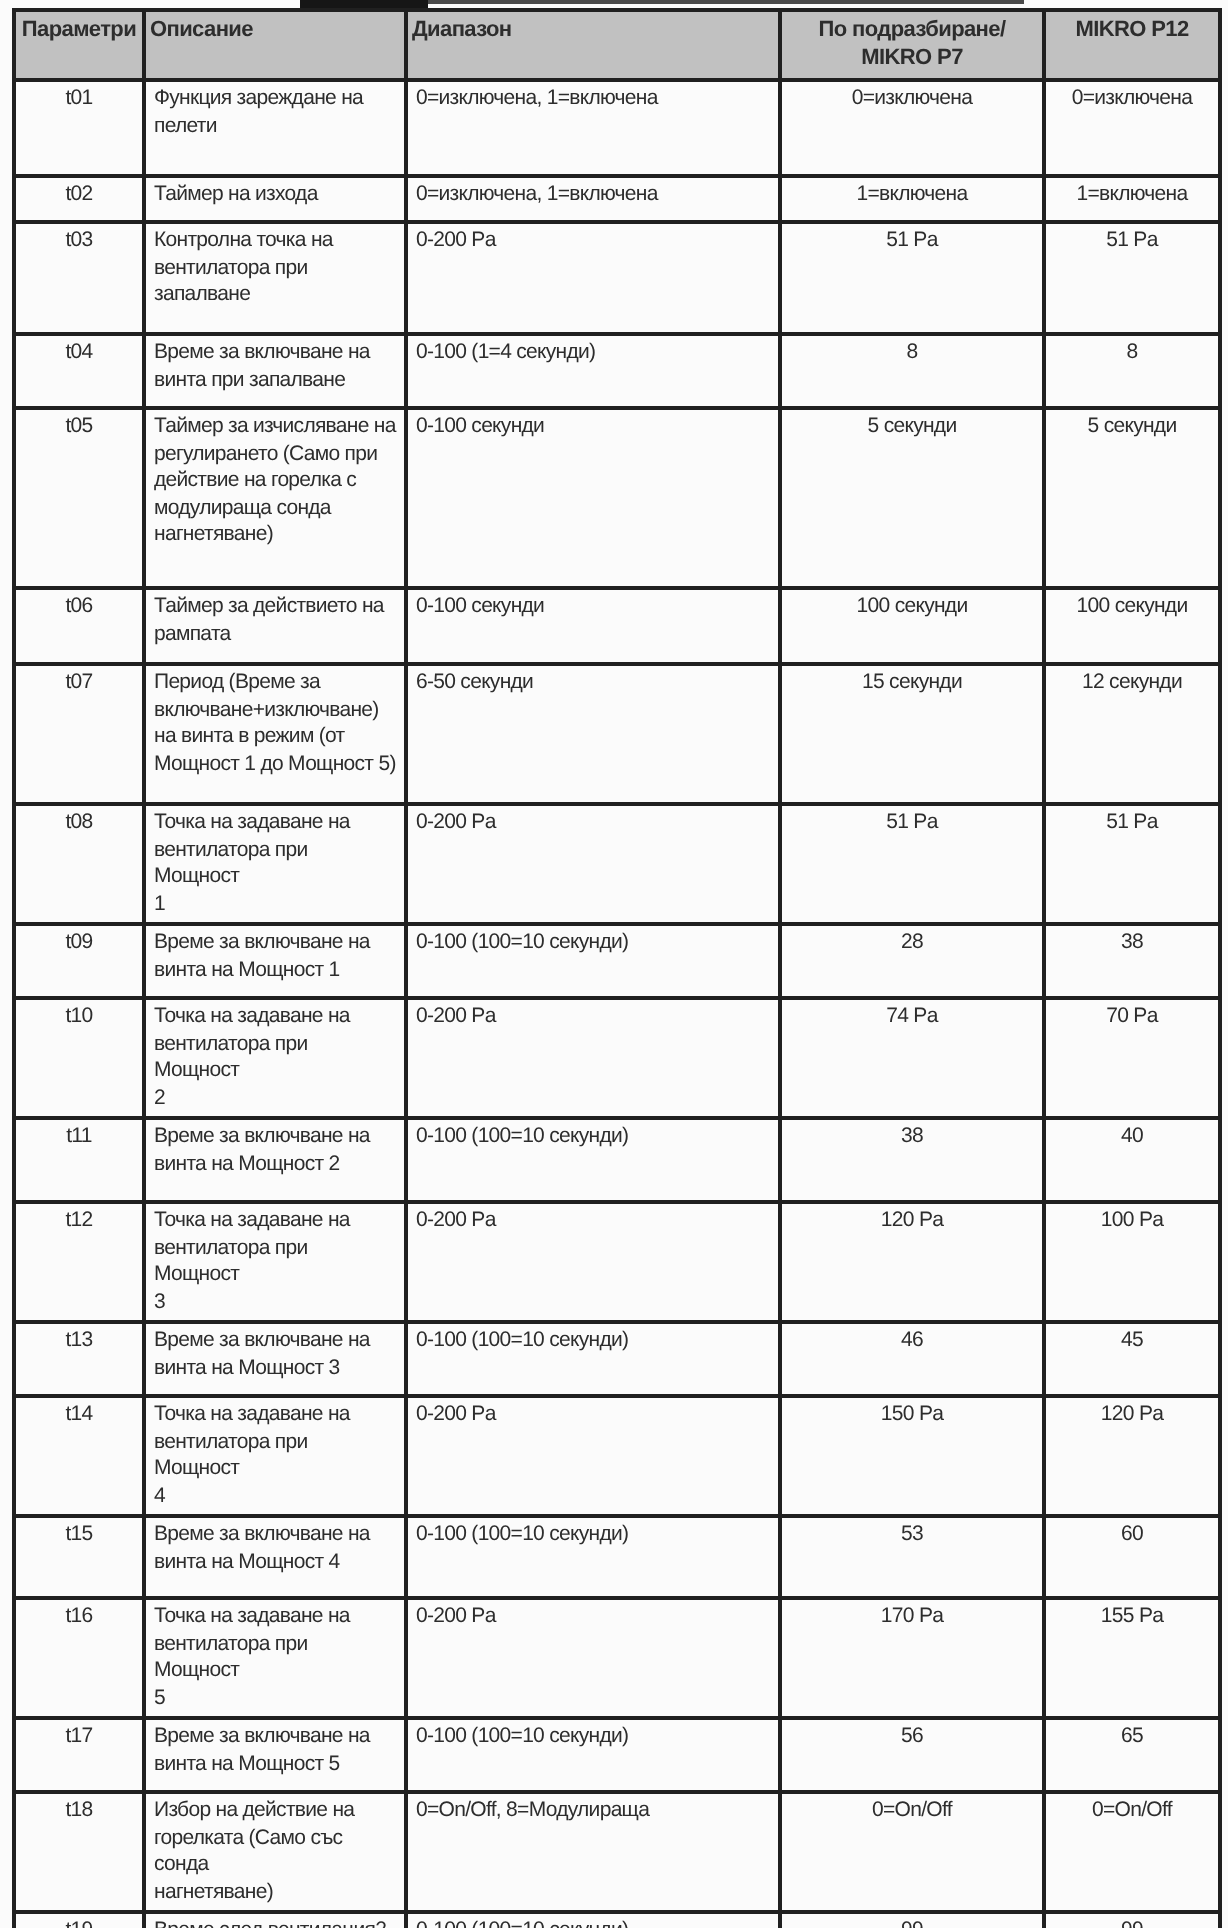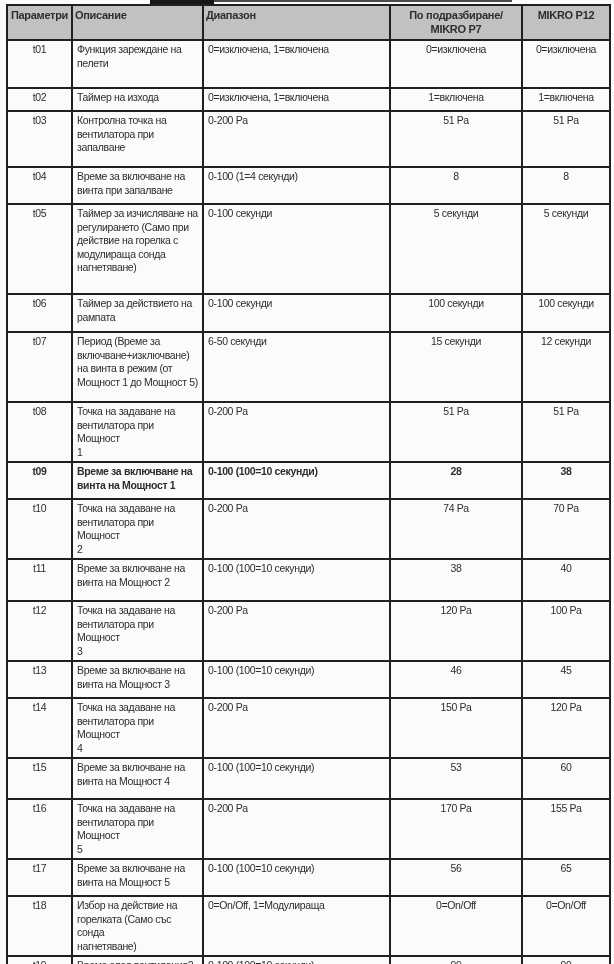--- a/index.html
+++ b/index.html
@@ -58,21 +58,21 @@
 
   
   tbody tr:nth-child(1)  { height: 48px; }
   tbody tr:nth-child(2)  { height: 23px; }
   tbody tr:nth-child(3)  { height: 56px; }
   tbody tr:nth-child(4)  { height: 37px; }
   tbody tr:nth-child(5)  { height: 90px; }
   tbody tr:nth-child(6)  { height: 38px; }
   tbody tr:nth-child(7)  { height: 70px; border-radius: 22px; }
   tbody tr:nth-child(8)  { height: 52px; }
-  tbody tr:nth-child(9)  { height: 37px; font-weight: bold; }
+  tbody tr:nth-child(9)  { height: 37px; }
   tbody tr:nth-child(10) { height: 52px; }
   tbody tr:nth-child(11) { height: 42px; }
   tbody tr:nth-child(12) { height: 55px; }
   tbody tr:nth-child(13) { height: 37px; }
   tbody tr:nth-child(14) { height: 53px; }
   tbody tr:nth-child(15) { height: 41px; padding-left: 40px; }
   tbody tr:nth-child(16) { height: 55px; }
   tbody tr:nth-child(17) { height: 37px; }
   tbody tr:nth-child(18) { height: 52px; }
   tbody tr:nth-child(19) { height: 31px; }
@@ -247,21 +247,21 @@
 винта на Мощност 5</td>
           <td class="c-range">0-100 (100=10 секунди)</td>
           <td class="c-def">56</td>
           <td class="c-p12">65</td>
         </tr>
         <tr>
           <td class="c-param">t18</td>
           <td class="c-desc">Избор на действие на
 горелката (Само със сонда
 нагнетяване)</td>
-          <td class="c-range">0=On/Off, 1=Модулираща</td>
+          <td class="c-range">0=On/Off, 8=Модулираща</td>
           <td class="c-def">0=On/Off</td>
           <td class="c-p12">0=On/Off</td>
         </tr>
         <tr>
           <td class="c-param">t19</td>
           <td class="c-desc">Време след вентилация2</td>
           <td class="c-range">0-100 (100=10 секунди)</td>
           <td class="c-def">99</td>
           <td class="c-p12">99</td>
         </tr>

